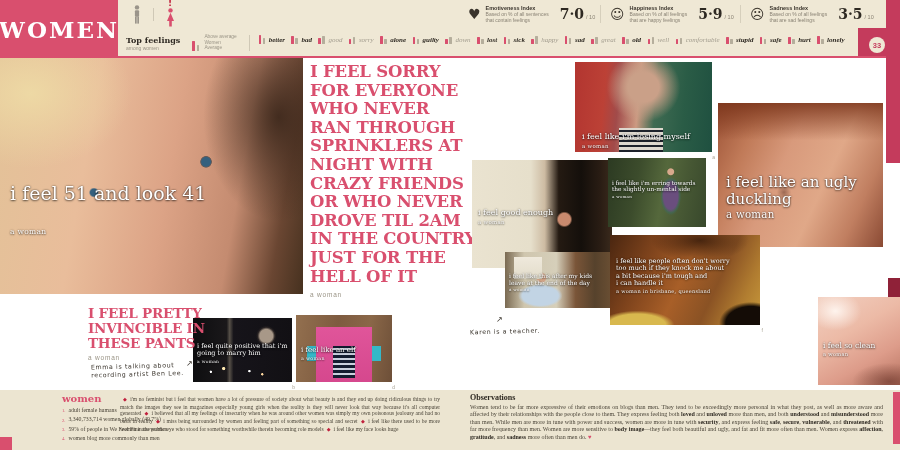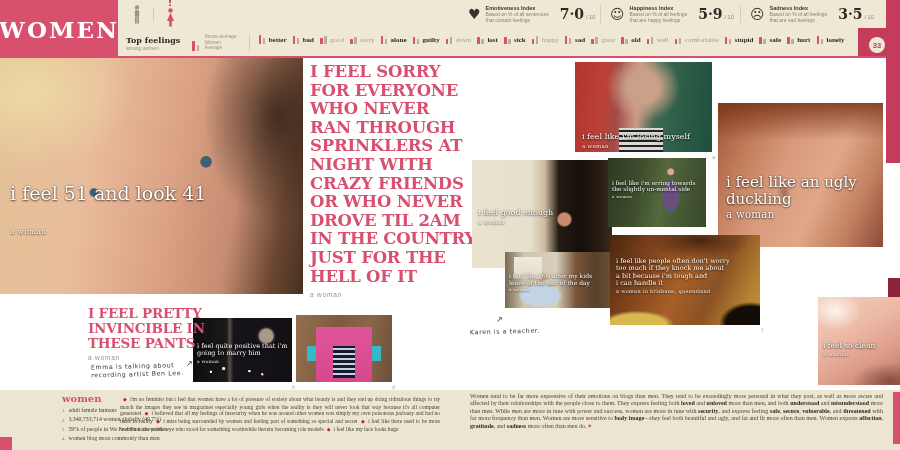--- a/index.html
+++ b/index.html
@@ -31,21 +31,21 @@
   .tf-title{font-family:"DejaVu Serif",serif;font-weight:bold;font-size:8px;color:#2e2922;}
   .tf-sub{font-family:"Liberation Sans",sans-serif;font-size:5px;color:#9a9486;}
   .legend{display:flex;align-items:flex-end;gap:2px;margin-left:12px;}
   .legend-labels{font-family:"Liberation Sans",sans-serif;font-size:4.8px;line-height:5.6px;color:#9a9486;margin-left:3px;padding-bottom:0px;}
   .bar{display:inline-block;width:2.5px;border-radius:.5px;}
   .bar.pink{background:#d94f6e;}
   .bar.gray{background:#b5ae9c;}
   .vsep{width:1px;height:16px;background:#cfc8b6;margin:0 9px 0 12px;}
   #feelings-list{display:flex;justify-content:space-between;align-items:flex-end;width:586px;padding-bottom:6px;}
   .feel{display:flex;align-items:flex-end;gap:1.5px;}
-  .fl{font-family:"Liberation Serif",serif;font-size:7px;margin-left:2px;}
+  .fl{font-family:"Liberation Serif",serif;font-size:7px;margin-left:2px;font-style:italic;}
   .fl-above{font-weight:bold;color:#2e2922;}
   .fl-dim{color:#a39d8f;}
 
   .edge-strip{position:absolute;left:886px;top:0;width:14px;height:163px;background:#c43b5c;}
   .edge-tab{position:absolute;left:858px;top:28px;width:42px;height:28px;background:#c43b5c;}
   .edge-accent{position:absolute;left:888px;top:278px;width:12px;height:24px;background:#8f2138;}
   .page-circle{position:absolute;left:869px;top:37px;width:16px;height:16px;border-radius:50%;background:#efe8d5;
                display:flex;align-items:center;justify-content:center;
                font-family:"Liberation Sans",sans-serif;font-weight:bold;font-size:7.5px;color:#c43b5c;}
 
@@ -414,20 +414,23 @@
     <div class="photo ph-marry"></div>
     <div class="cap" style="left:4px;top:17px;font-size:6.5px">
       <div class="cap-t">i feel quite positive that i'm
 going to marry him</div><div class="cap-a">a woman</div>
     </div>
     <span class="mark">b</span>
   </div>
 
   <div class="tile" style="left:296px;top:315px;width:96px;height:67px">
     <div class="photo ph-elf"></div>
+    <div class="cap" style="left:5px;top:24px;font-size:7px">
+      <div class="cap-t">i feel like an elf</div><div class="cap-a">a woman</div>
+    </div>
     <span class="mark">d</span>
   </div>
 
   <div class="headline" id="headline-invincible" style="left:88px;top:306px;width:130px">
     <div class="hl-text">I FEEL PRETTY
 INVINCIBLE IN
 THESE PANTS</div>
     <div class="hl-attr" style="margin-top:3px">a woman</div>
   </div>
 
@@ -459,16 +462,17 @@
         <span class="def-num">4.</span>
         <span>women blog more commonly than men</span>
       </div>
   </div>
 
   <div class="testimonials">
     <span class="diamond">◆</span><span>i'm no feminist but i feel that women have a lot of pressure of society about what beauty is and they end up doing ridiculous things to try match the images they see in magazines especially young girls when the reality is they will never look that way because it's all computer generated</span><span class="diamond">◆</span><span>i believed that all my feelings of insecurity when he was around other women was simply my own poisonous jealousy and had no basis in reality</span><span class="diamond">◆</span><span>i miss being surrounded by women and feeling part of something so special and secret</span><span class="diamond">◆</span><span>i feel like there used to be more women in the public eye who stood for something worthwhile therein becoming role models</span><span class="diamond">◆</span><span>i feel like my face looks huge</span>
   </div>
 
   <div class="obs">
+    <div class="obs-h">Observations</div>
     <div class="obs-t" id="obs-text"><span>Women tend to be far more expressive of their emotions on blogs than men. They tend to be exceedingly more personal in what they post, as well as more aware and affected by their relationships with the people close to them. They express feeling both </span><span class="ob-b">loved</span><span> and </span><span class="ob-b">unloved</span><span> more than men, and both </span><span class="ob-b">understood</span><span> and </span><span class="ob-b">misunderstood</span><span> more than men. While men are more in tune with power and success, women are more in tune with </span><span class="ob-b">security</span><span>, and express feeling </span><span class="ob-b">safe</span><span>, </span><span class="ob-b">secure</span><span>, </span><span class="ob-b">vulnerable</span><span>, and </span><span class="ob-b">threatened</span><span> with far more frequency than men. Women are more sensitive to </span><span class="ob-b">body image</span><span>—they feel both beautiful and ugly, and fat and fit more often than men. Women express </span><span class="ob-b">affection</span><span>, </span><span class="ob-b">gratitude</span><span>, and </span><span class="ob-b">sadness</span><span> more often than men do. </span><span class="obs-heart">♥</span></div>
   </div>
 
 </div>
 
 </body></html>

